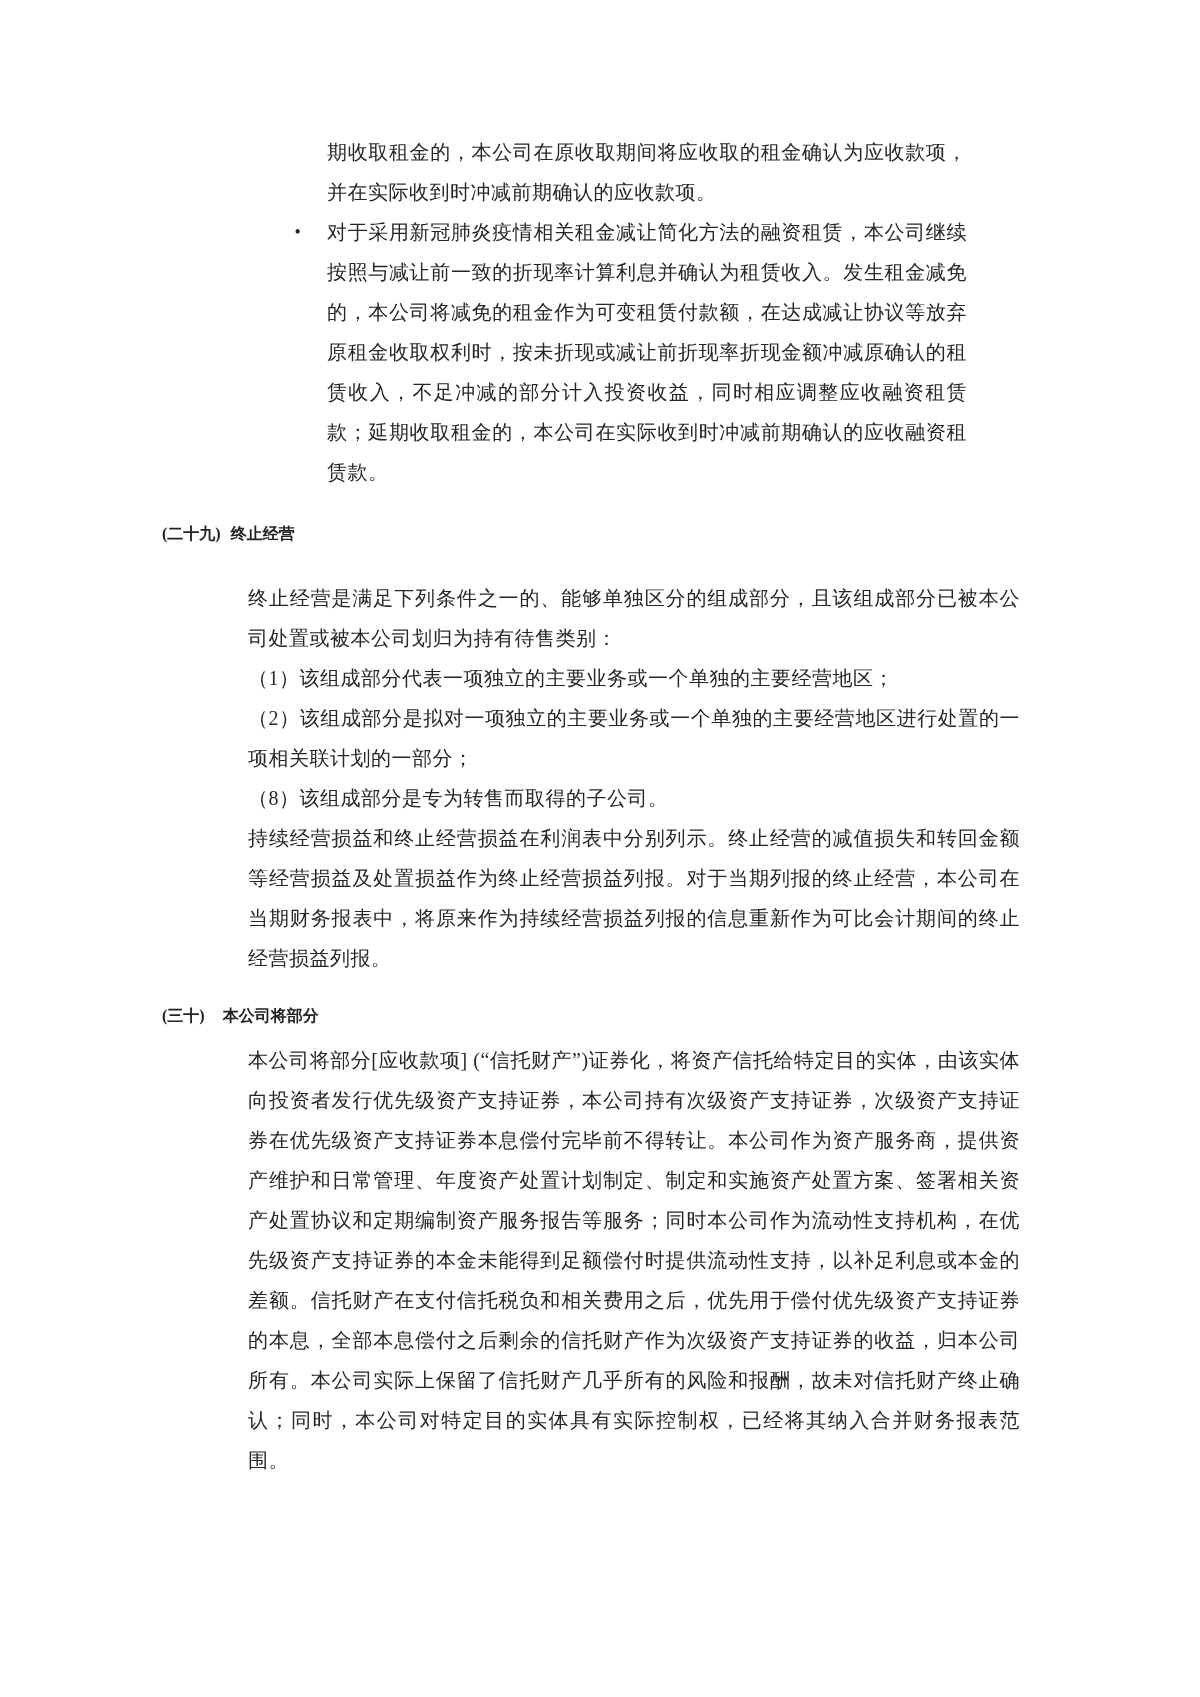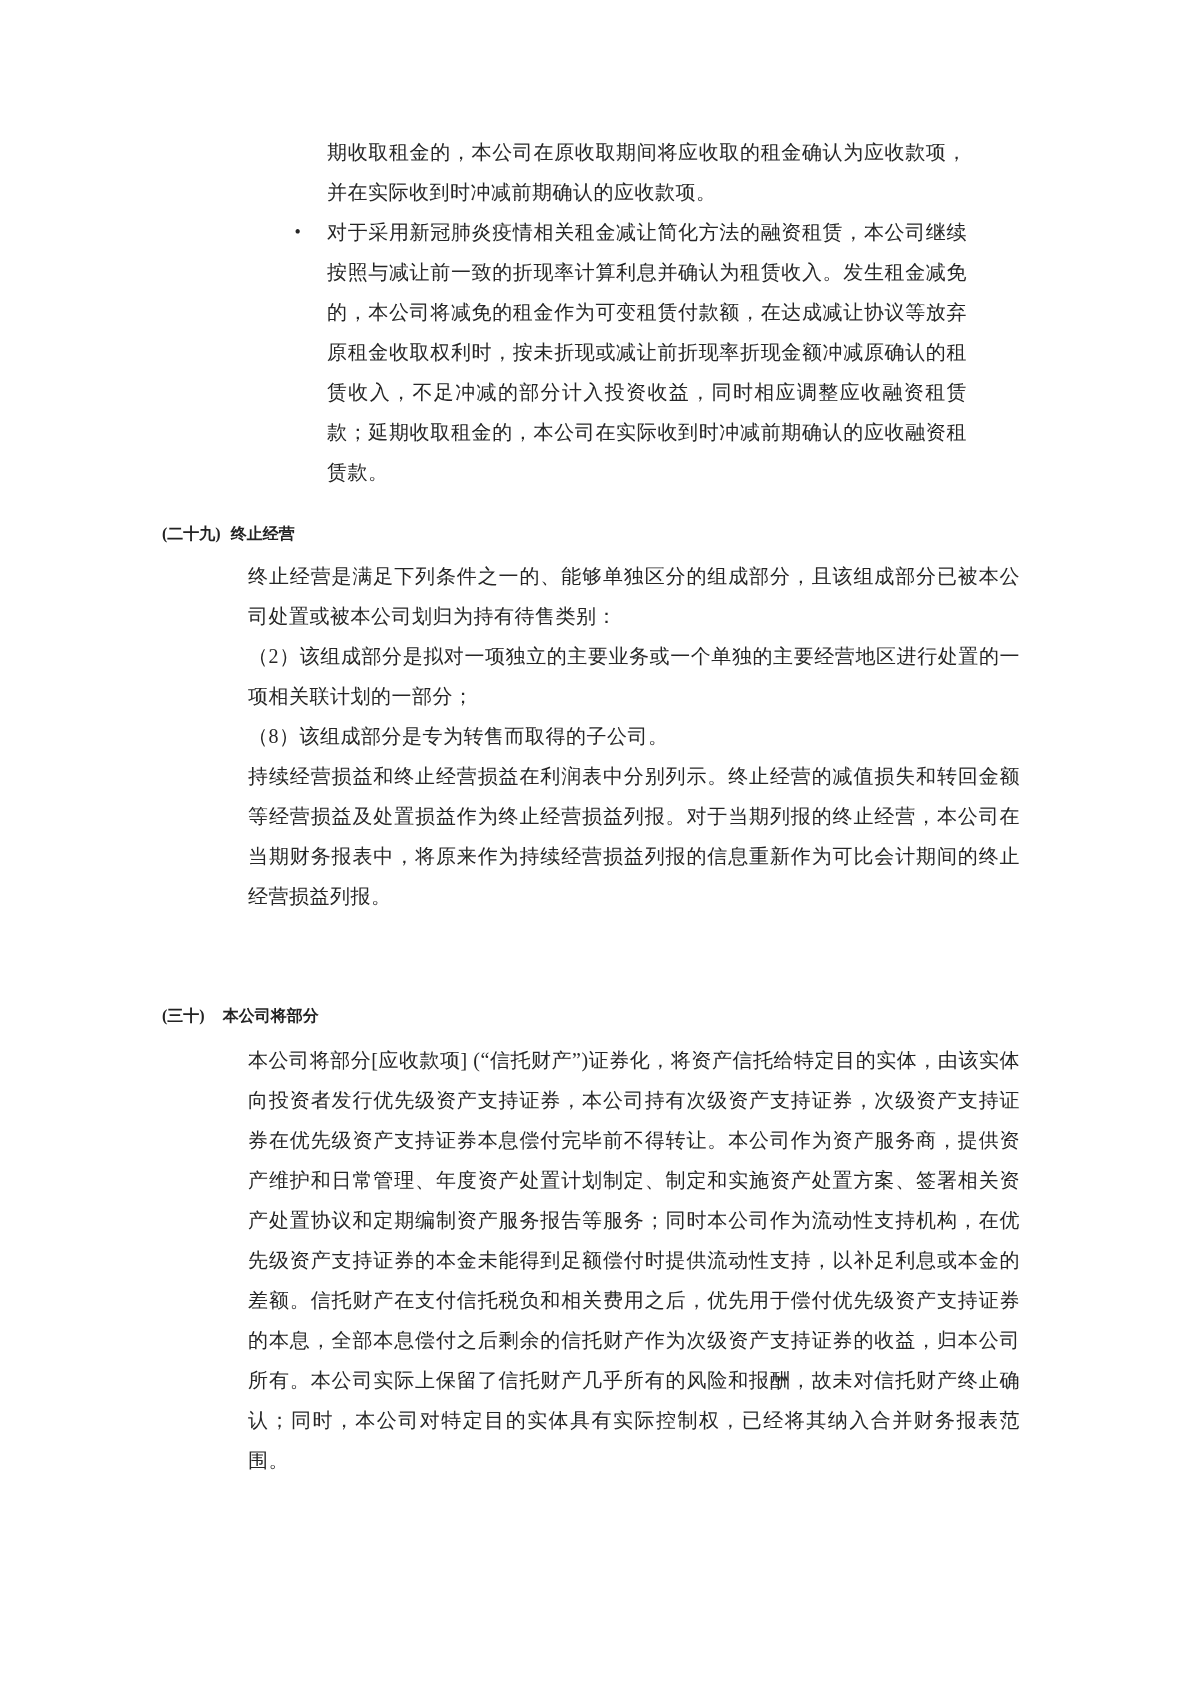--- a/index.html
+++ b/index.html
@@ -47,21 +47,21 @@
     font-weight: bold;
     line-height: 40px;
     white-space: nowrap;
     color: #222222;
   }
   #heading-29 { top: 514px; }
   #heading-30 { top: 996px; }
   .heading-number { margin-right: 10px; }
   #heading-30 .heading-number { margin-right: 18px; }
   #body-29 {
-    top: 556px;
+    top: 578px;
     left: 248px;
     width: 772px;
   }
   #body-30 {
     top: 1040px;
     left: 248px;
     width: 772px;
   }
   p { margin: 0; }
   .force-justify { text-align-last: justify; }
@@ -78,20 +78,21 @@
       <p>对于采用新冠肺炎疫情相关租金减让简化方法的融资租赁，本公司继续按照与减让前一致的折现率计算利息并确认为租赁收入。发生租金减免的，本公司将减免的租金作为可变租赁付款额，在达成减让协议等放弃原租金收取权利时，按未折现或减让前折现率折现金额冲减原确认的租赁收入，不足冲减的部分计入投资收益，同时相应调整应收融资租赁款；延期收取租金的，本公司在实际收到时冲减前期确认的应收融资租赁款。</p>
     </div>
   </div>
 
   <div class="section-heading" id="heading-29">
     <span class="heading-number">(二十九)</span><span>终止经营</span>
   </div>
 
   <div class="flow-block" id="body-29">
     <p>终止经营是满足下列条件之一的、能够单独区分的组成部分，且该组成部分已被本公司处置或被本公司划归为持有待售类别：</p>
+    <p>（1）该组成部分代表一项独立的主要业务或一个单独的主要经营地区；</p>
     <p>（2）该组成部分是拟对一项独立的主要业务或一个单独的主要经营地区进行处置的一项相关联计划的一部分；</p>
     <p>（8）该组成部分是专为转售而取得的子公司。</p>
     <p>持续经营损益和终止经营损益在利润表中分别列示。终止经营的减值损失和转回金额等经营损益及处置损益作为终止经营损益列报。对于当期列报的终止经营，本公司在当期财务报表中，将原来作为持续经营损益列报的信息重新作为可比会计期间的终止经营损益列报。</p>
   </div>
 
   <div class="section-heading" id="heading-30">
     <span class="heading-number">(三十)</span><span>本公司将部分</span>
   </div>
 
   <div class="flow-block" id="body-30">

